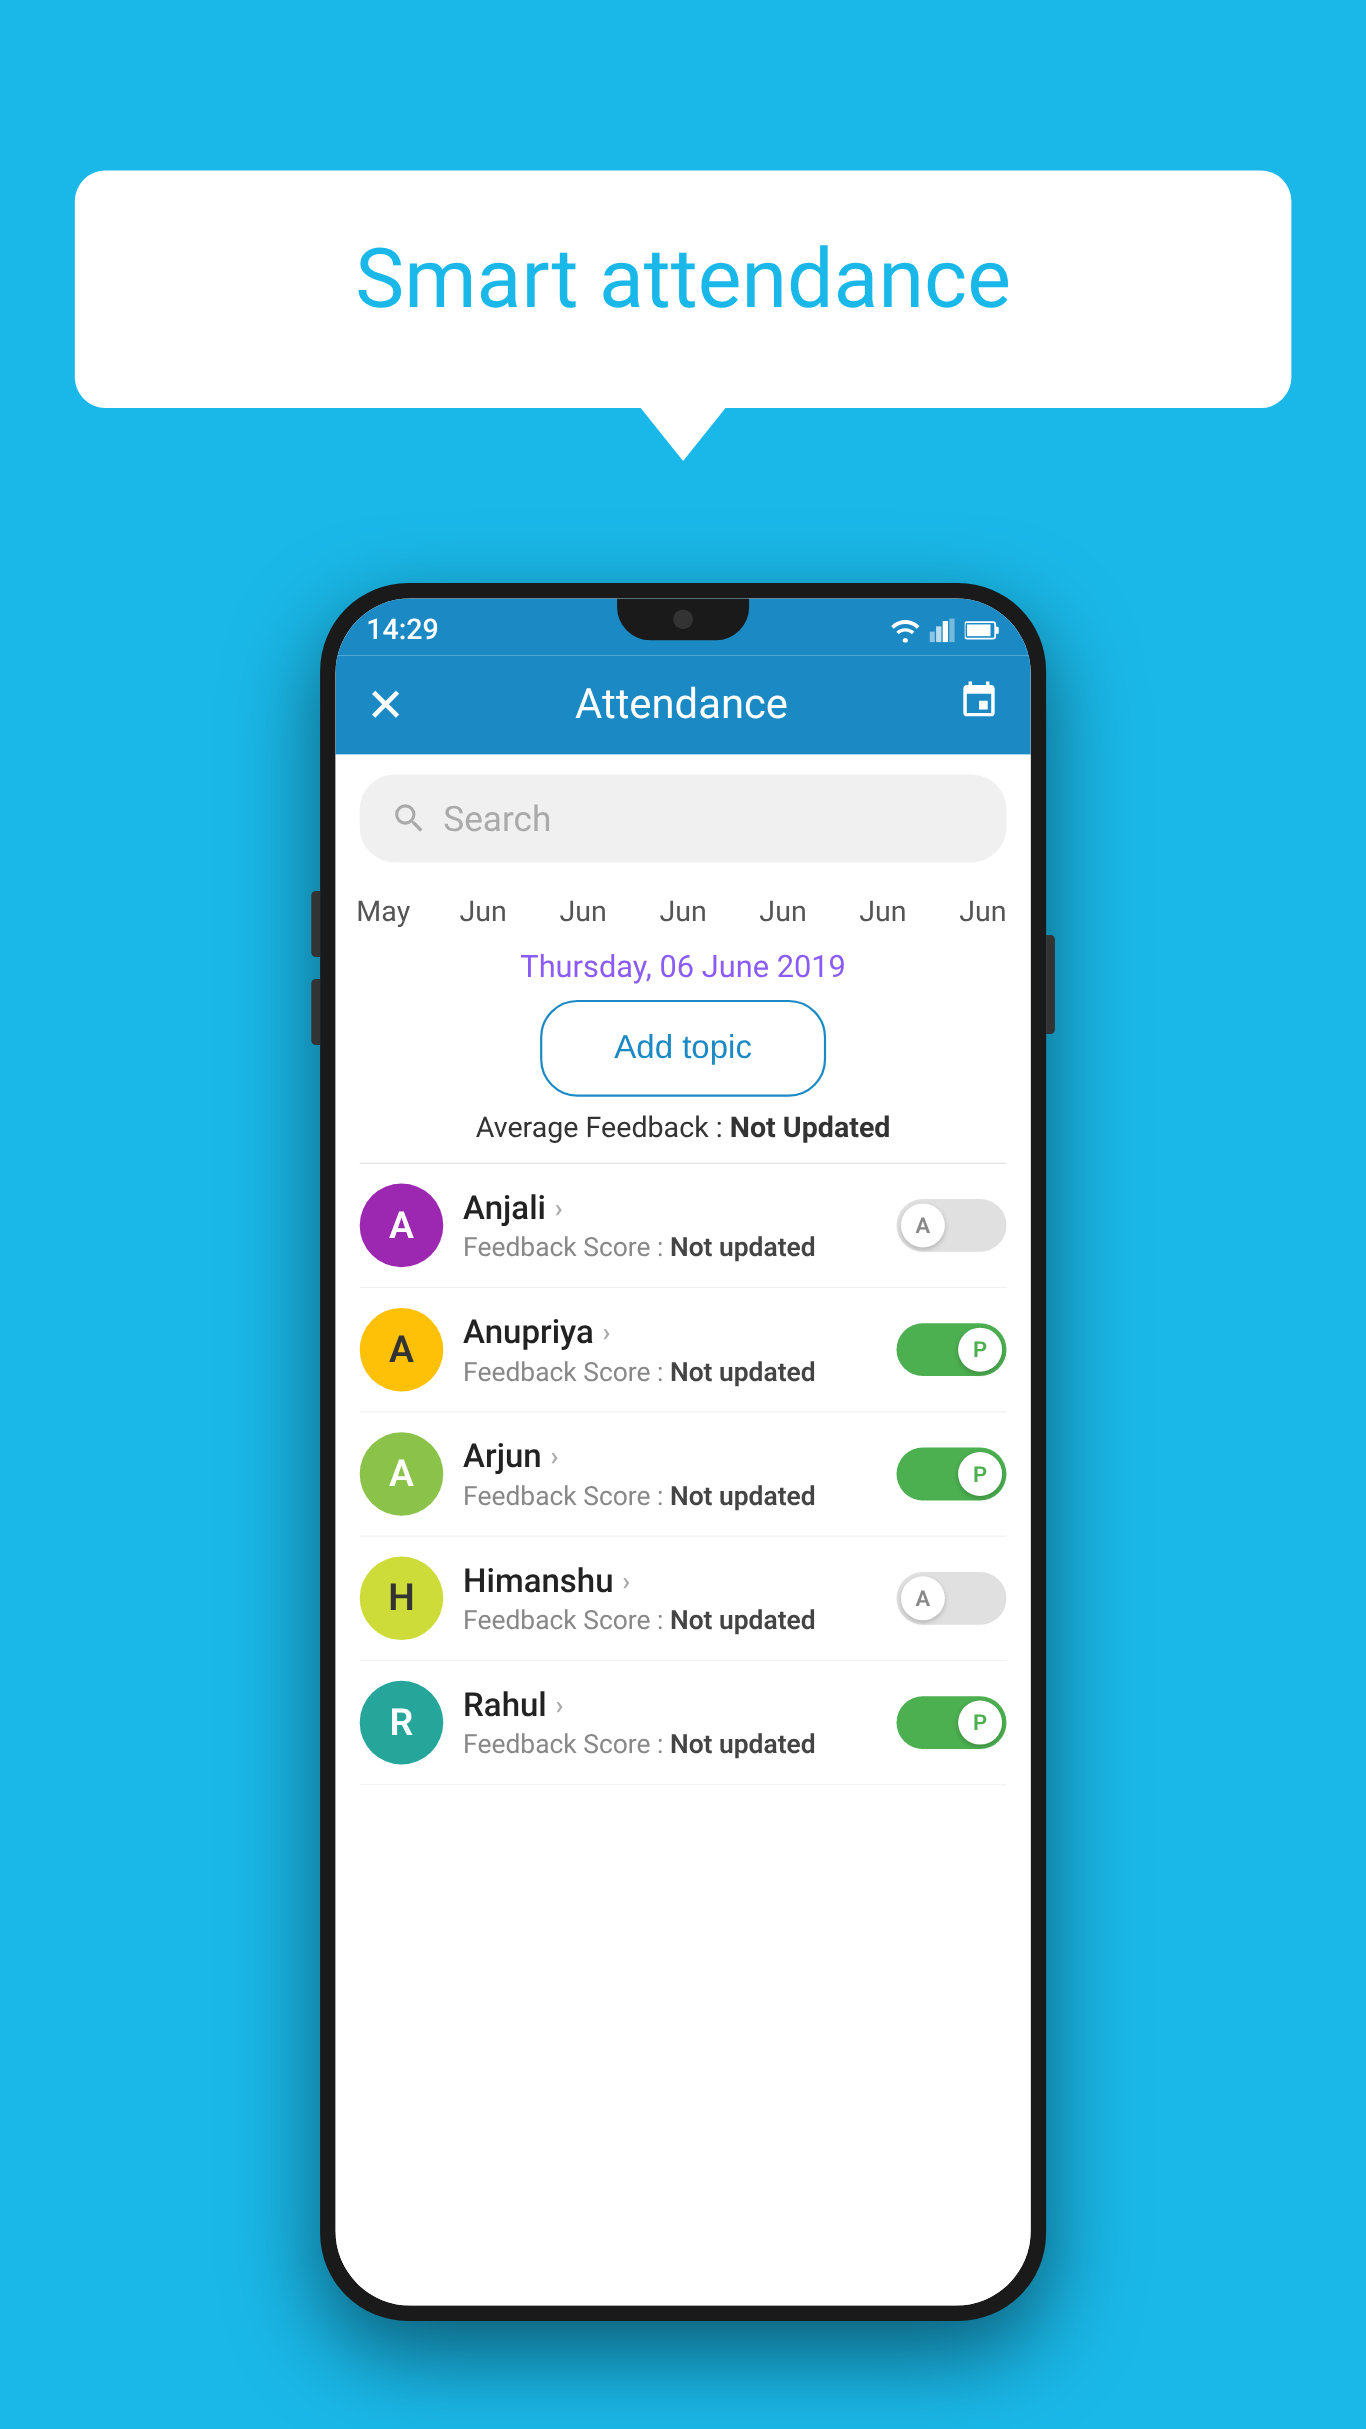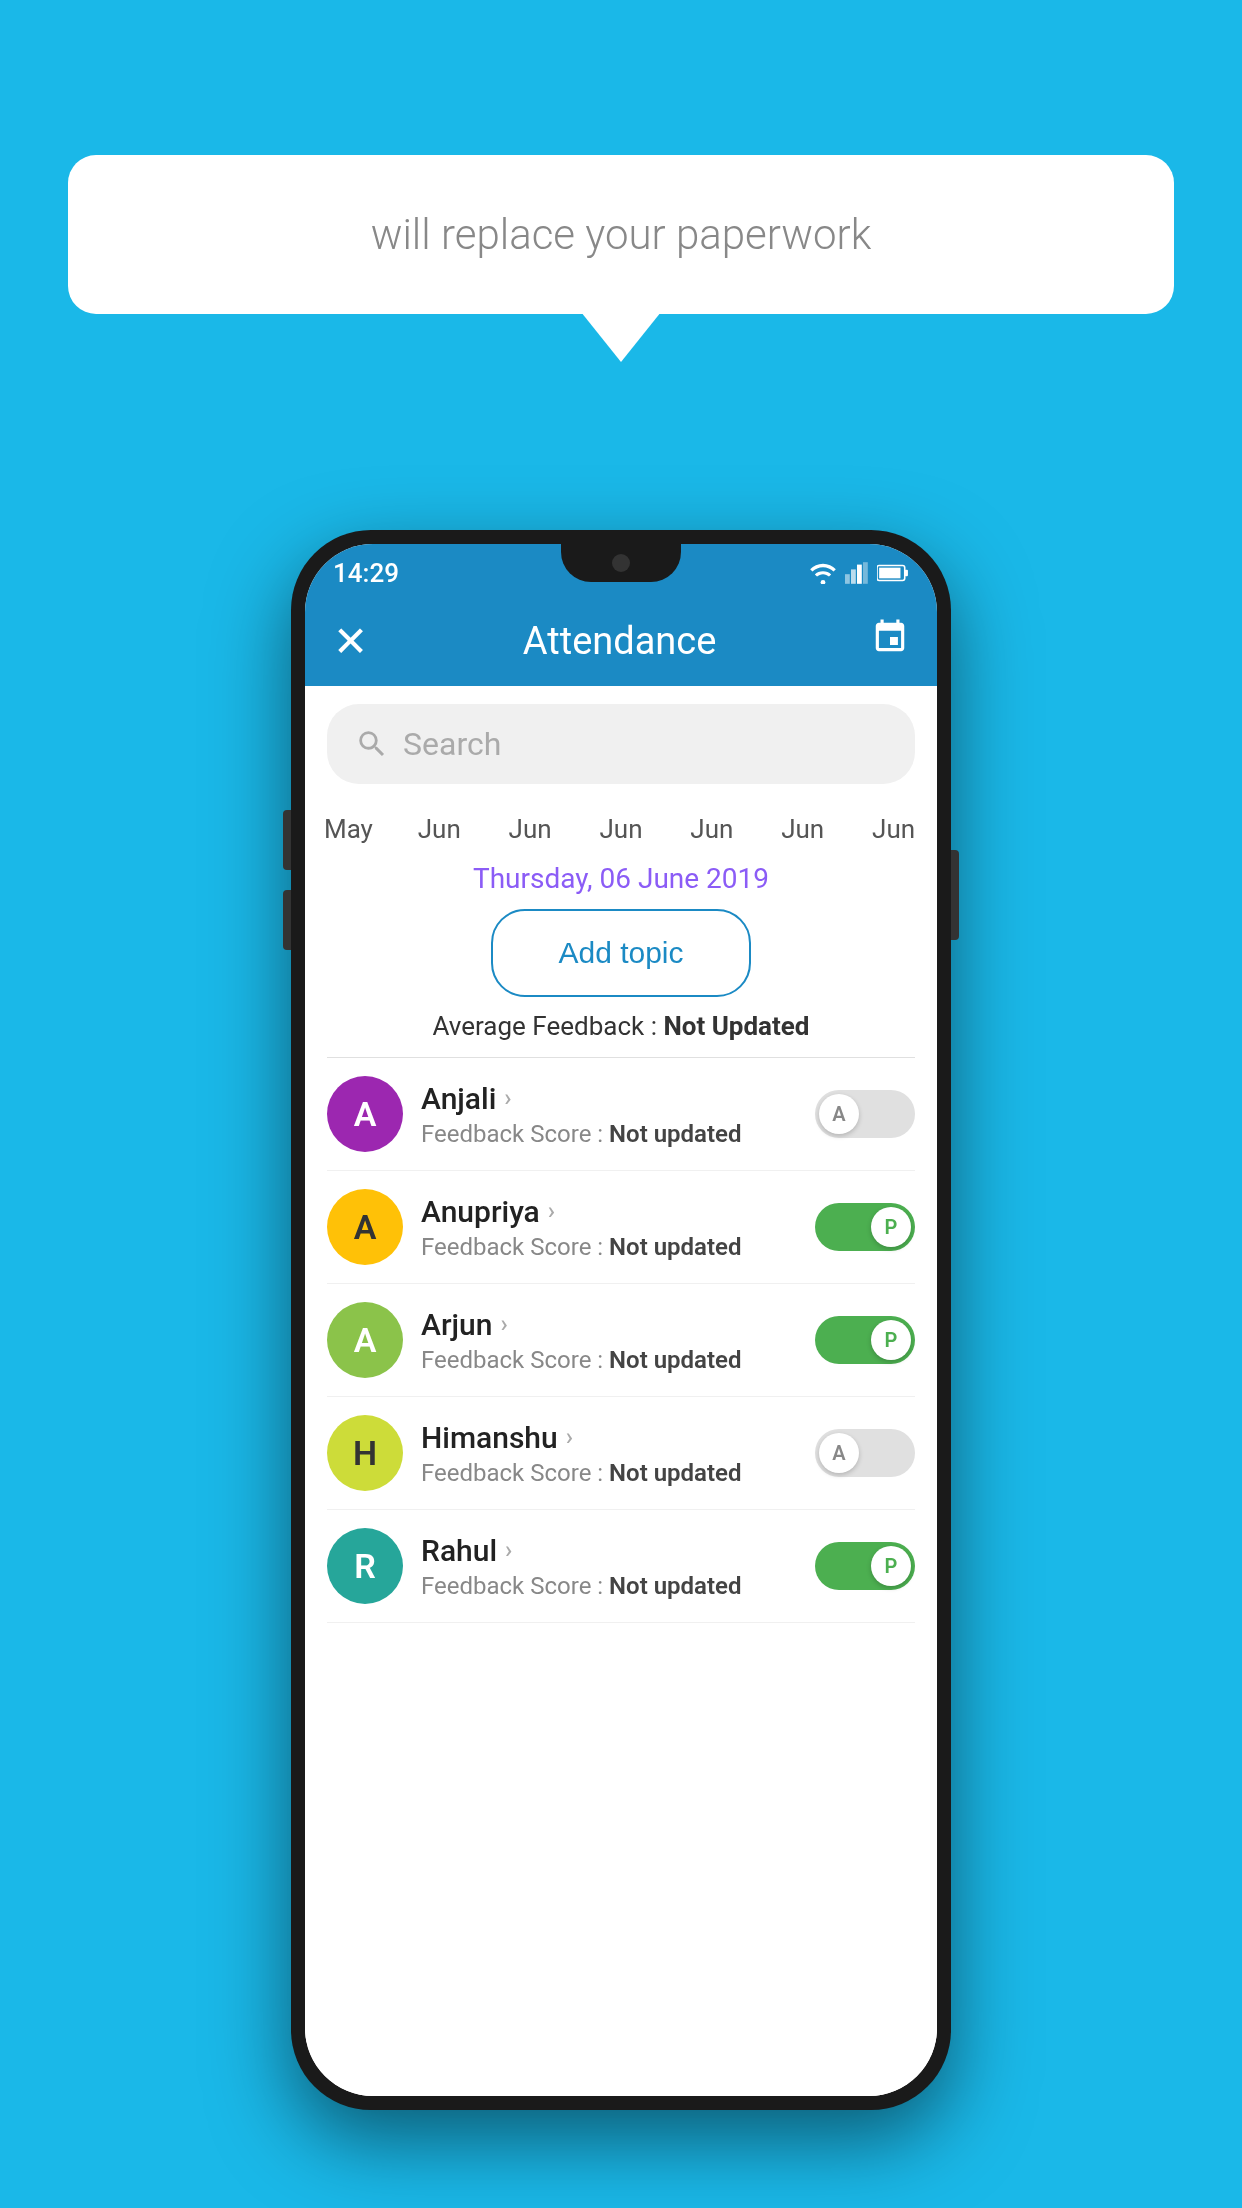--- a/index.html
+++ b/index.html
@@ -419,21 +419,21 @@
       height: calc(100% - 142px);
       overflow: hidden;
       background: white;
     }
   </style>
 </head>
 <body>
 
 <div class="speech-bubble-container">
   <div class="speech-bubble">
-    <p>will replace your paperwork</p>
+    <h1>Smart attendance</h1>
   </div>
 </div>
 
 <div class="phone-container">
 
   <div class="phone-frame">
 
     <div class="side-button-vol"></div>
     <div class="side-button-vol2"></div>
     <div class="side-button-power"></div>

